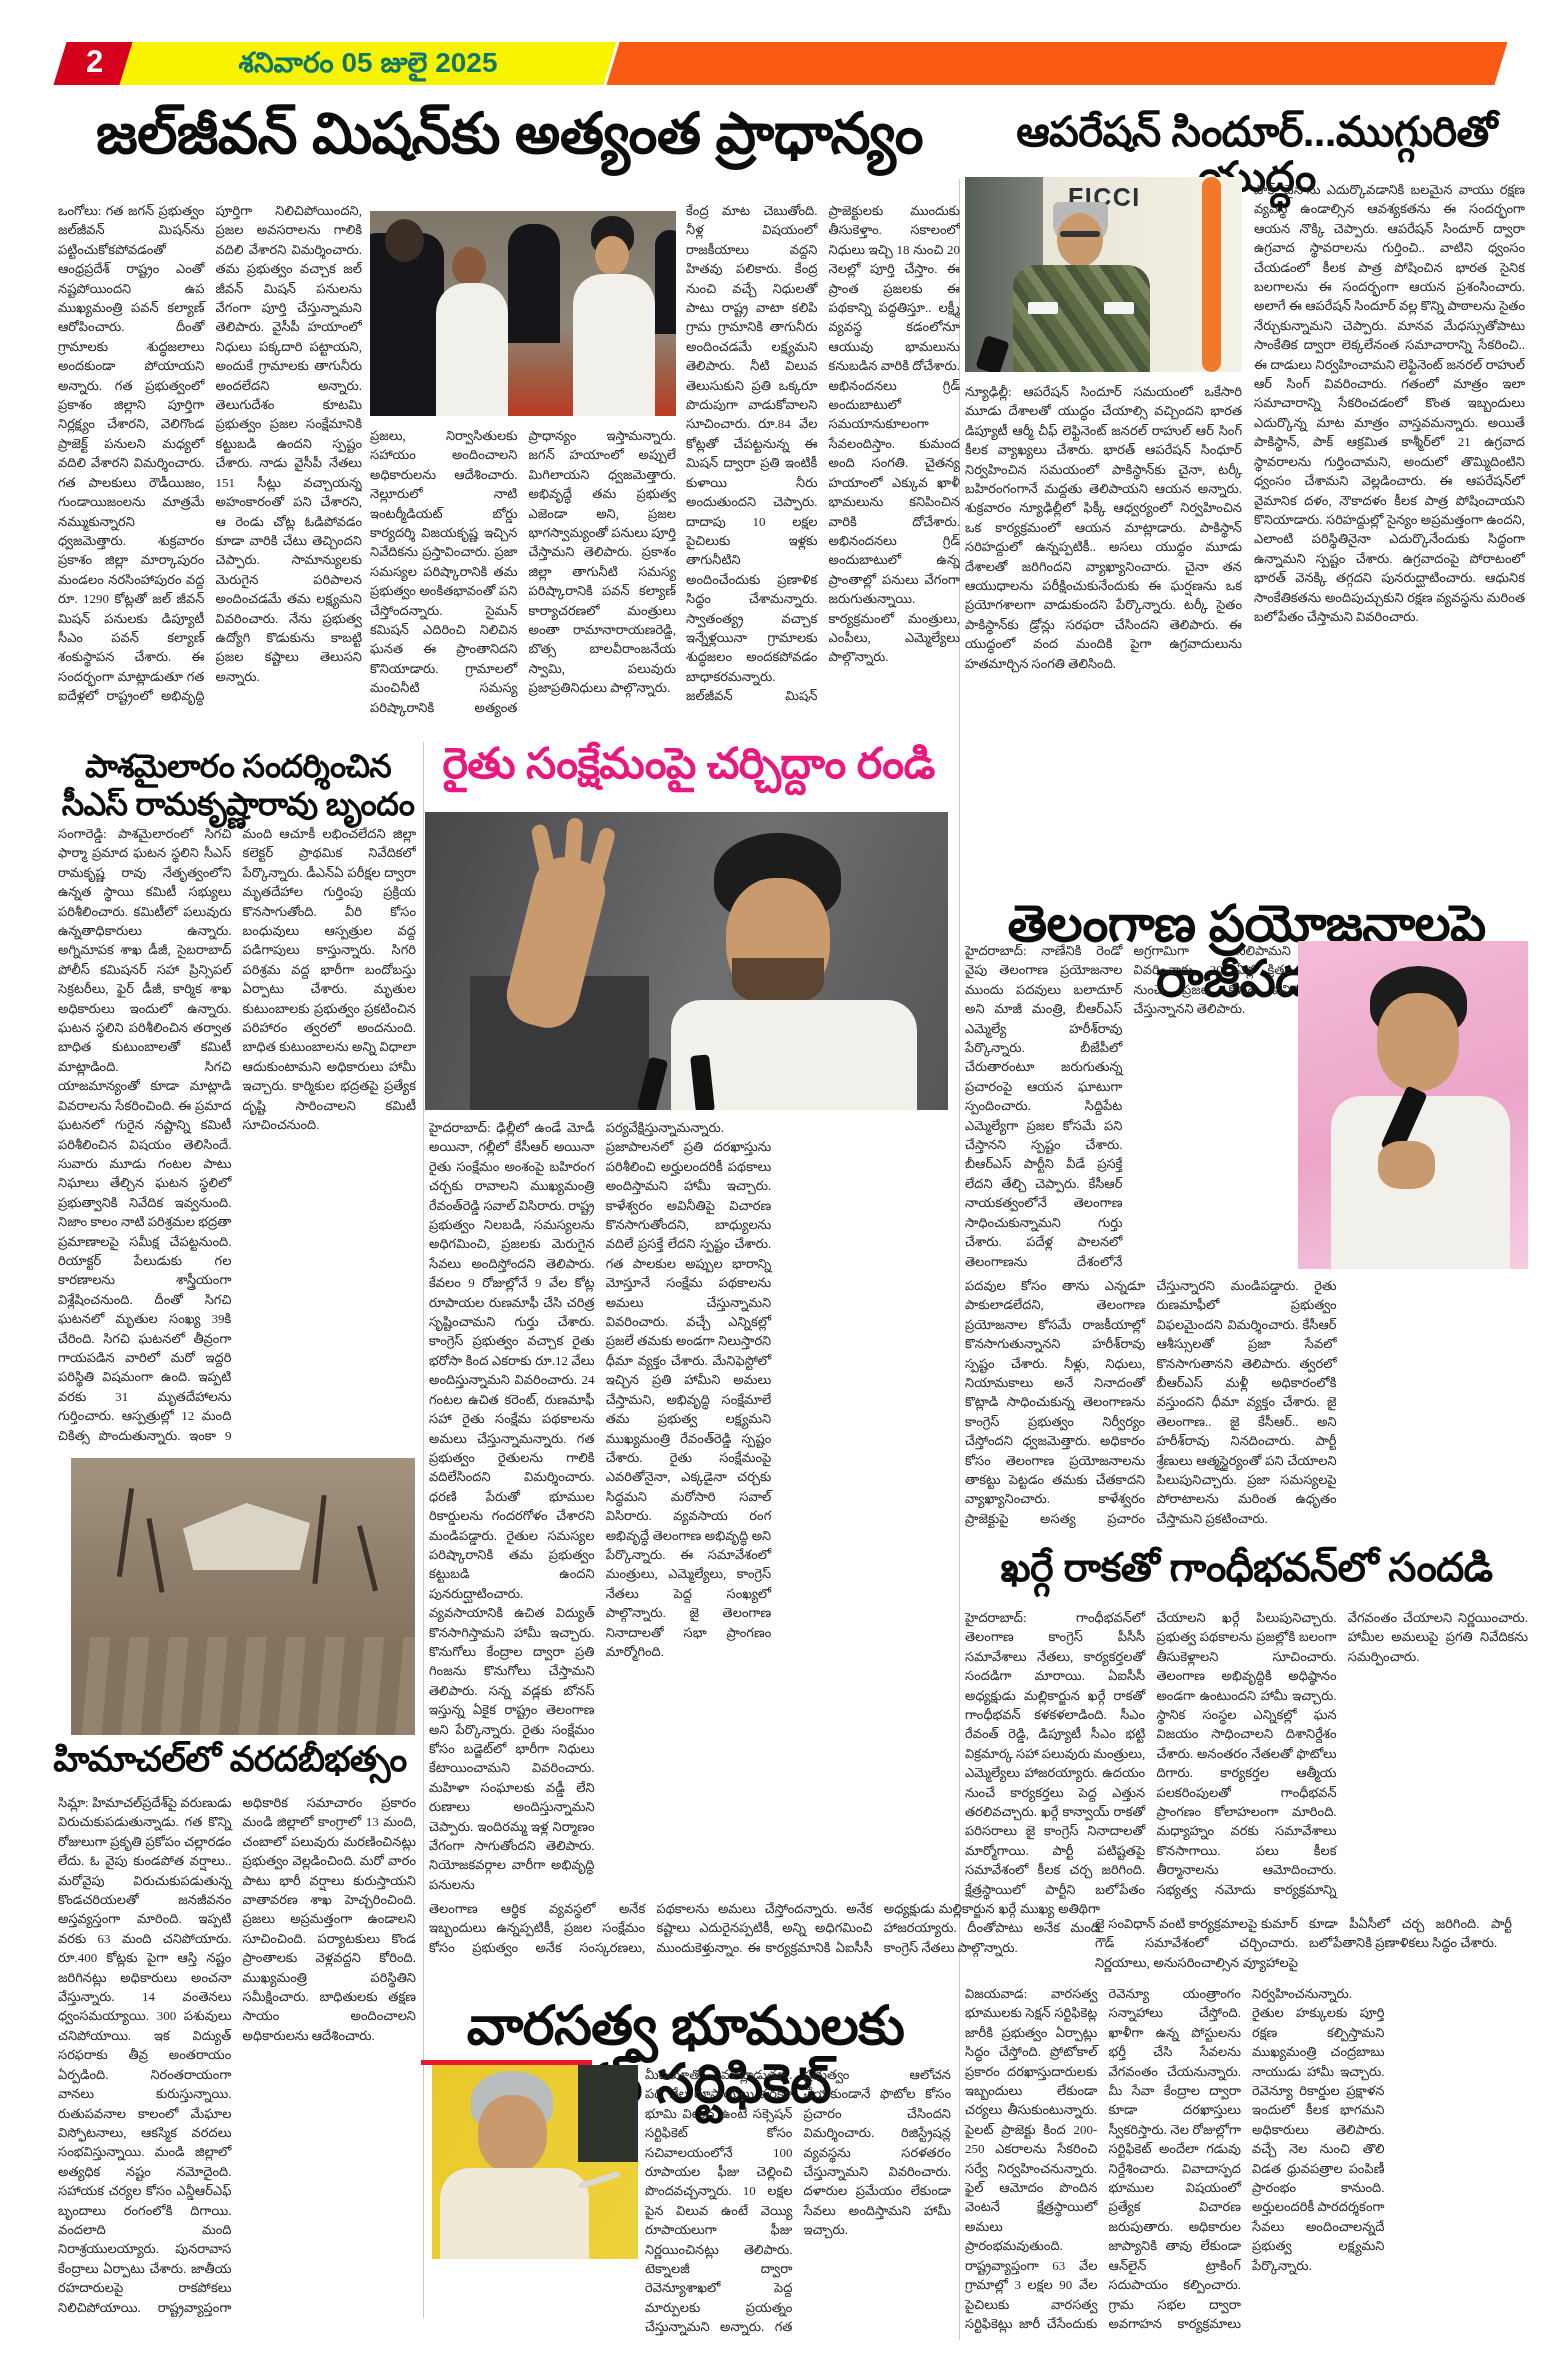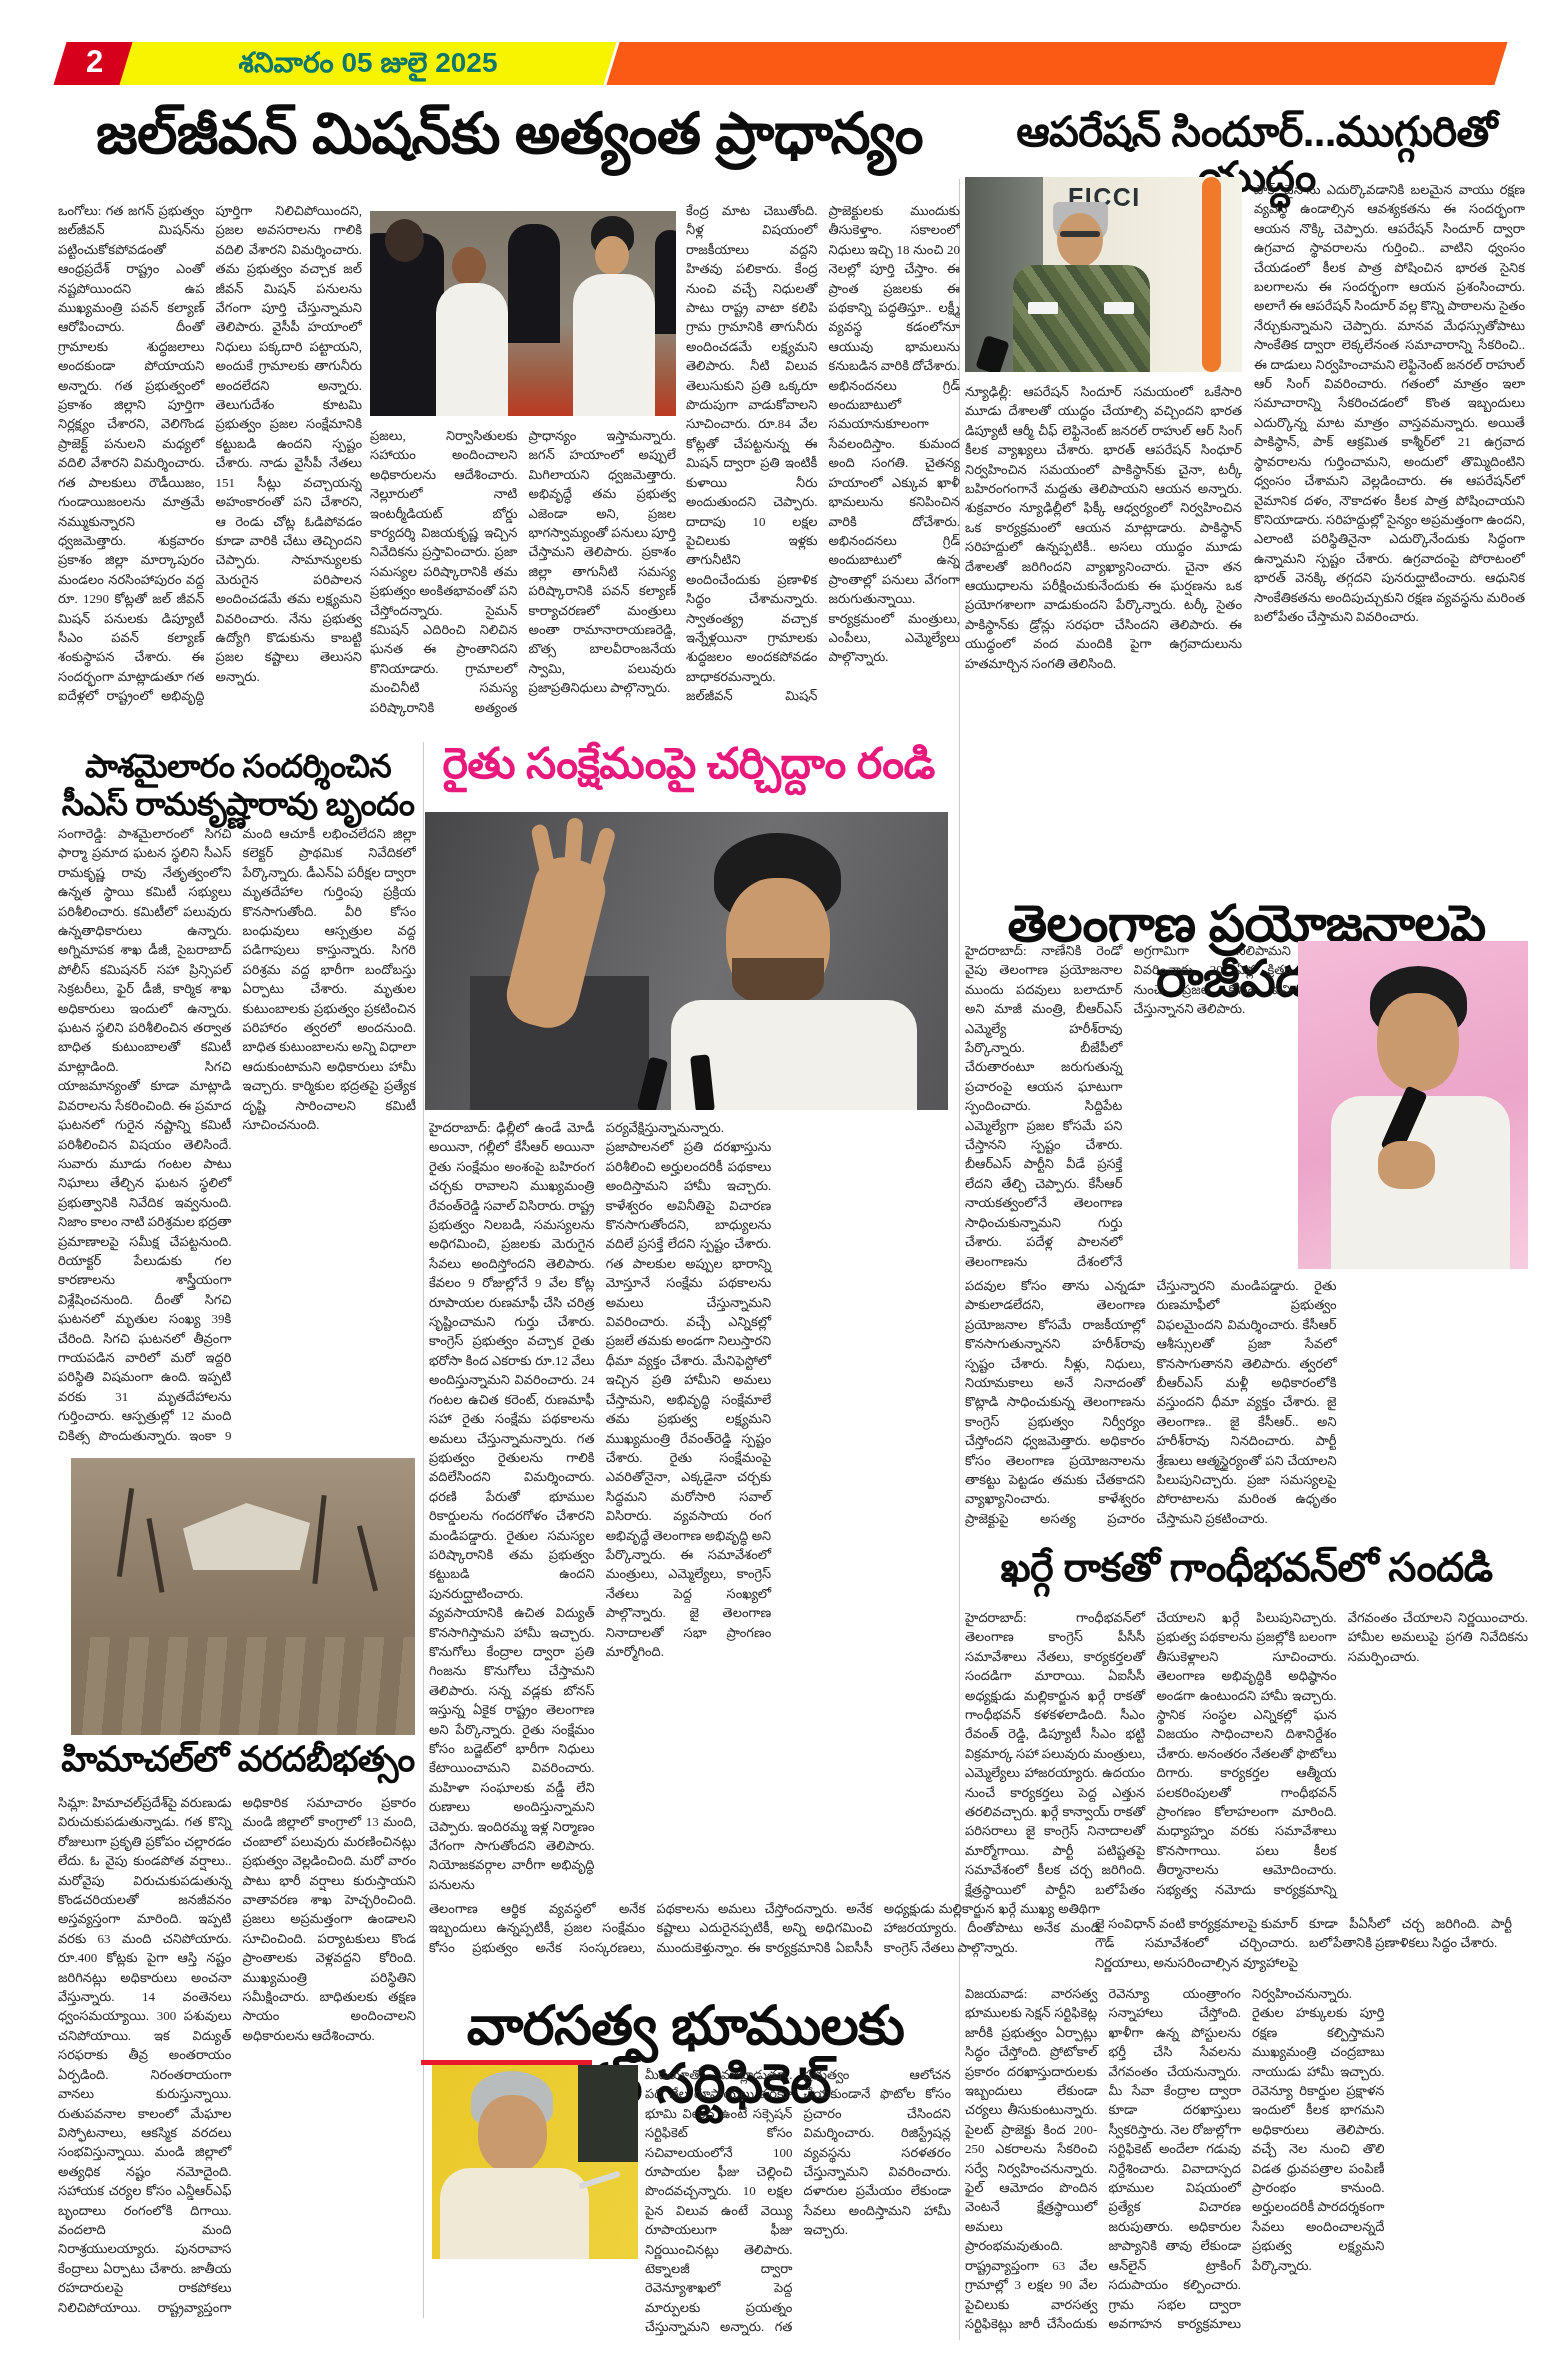--- a/index.html
+++ b/index.html
@@ -13,21 +13,21 @@
   #bar-orange{left:553px;width:888px;background:#fb5a14;}
   #page-num{position:absolute;left:0;top:1.5px;width:69px;text-align:center;font-size:31px;font-weight:bold;color:#ffffff;z-index:3;}
   #page-date{position:absolute;left:66px;top:4.5px;width:484px;text-align:center;font-size:28px;font-weight:bold;color:#0f766e;z-index:3;}
   
   .headline{position:absolute;font-weight:bold;color:#0d0d0d;text-align:center;line-height:1.08;letter-spacing:-0.7px;}
   #hl-jal{left:58px;top:103px;width:903px;font-size:57px;}
   #hl-sindoor{left:985px;top:109px;width:543px;font-size:42px;}
   #hl-rythu{left:429px;top:740px;width:519px;font-size:43px;color:#e9187c;}
   #hl-cs{left:60px;top:747px;width:356px;font-size:32px;line-height:1.2;}
   #hl-telangana{left:965px;top:896px;width:563px;font-size:51px;}
-  #hl-himachal{left:60px;top:1740px;width:356px;font-size:35px;}
+  #hl-himachal{left:52px;top:1740px;width:356px;font-size:35px;}
   #hl-kharge{left:965px;top:1546px;width:563px;font-size:40px;}
   #hl-varasatva{left:421px;top:1996px;width:529px;font-size:54px;}
   #rule-varasatva{left:421px;top:2060px;width:171px;height:5.2px;background:#e8192c;}
   
   .body-text{position:absolute;font-family:"Liberation Serif",serif;font-size:13px;line-height:19.4px;text-align:justify;color:#222;overflow:hidden;column-gap:11.2px;column-fill:auto;word-break:break-word;}
   .c1{column-count:1;} .c2{column-count:2;} .c3{column-count:3;} .c4{column-count:4;font-family:Liberation Serif, serif;}
   
   .vrule{position:absolute;width:0.7px;background:#c9c9c9;}
   
   .photo{position:absolute;overflow:hidden;}

